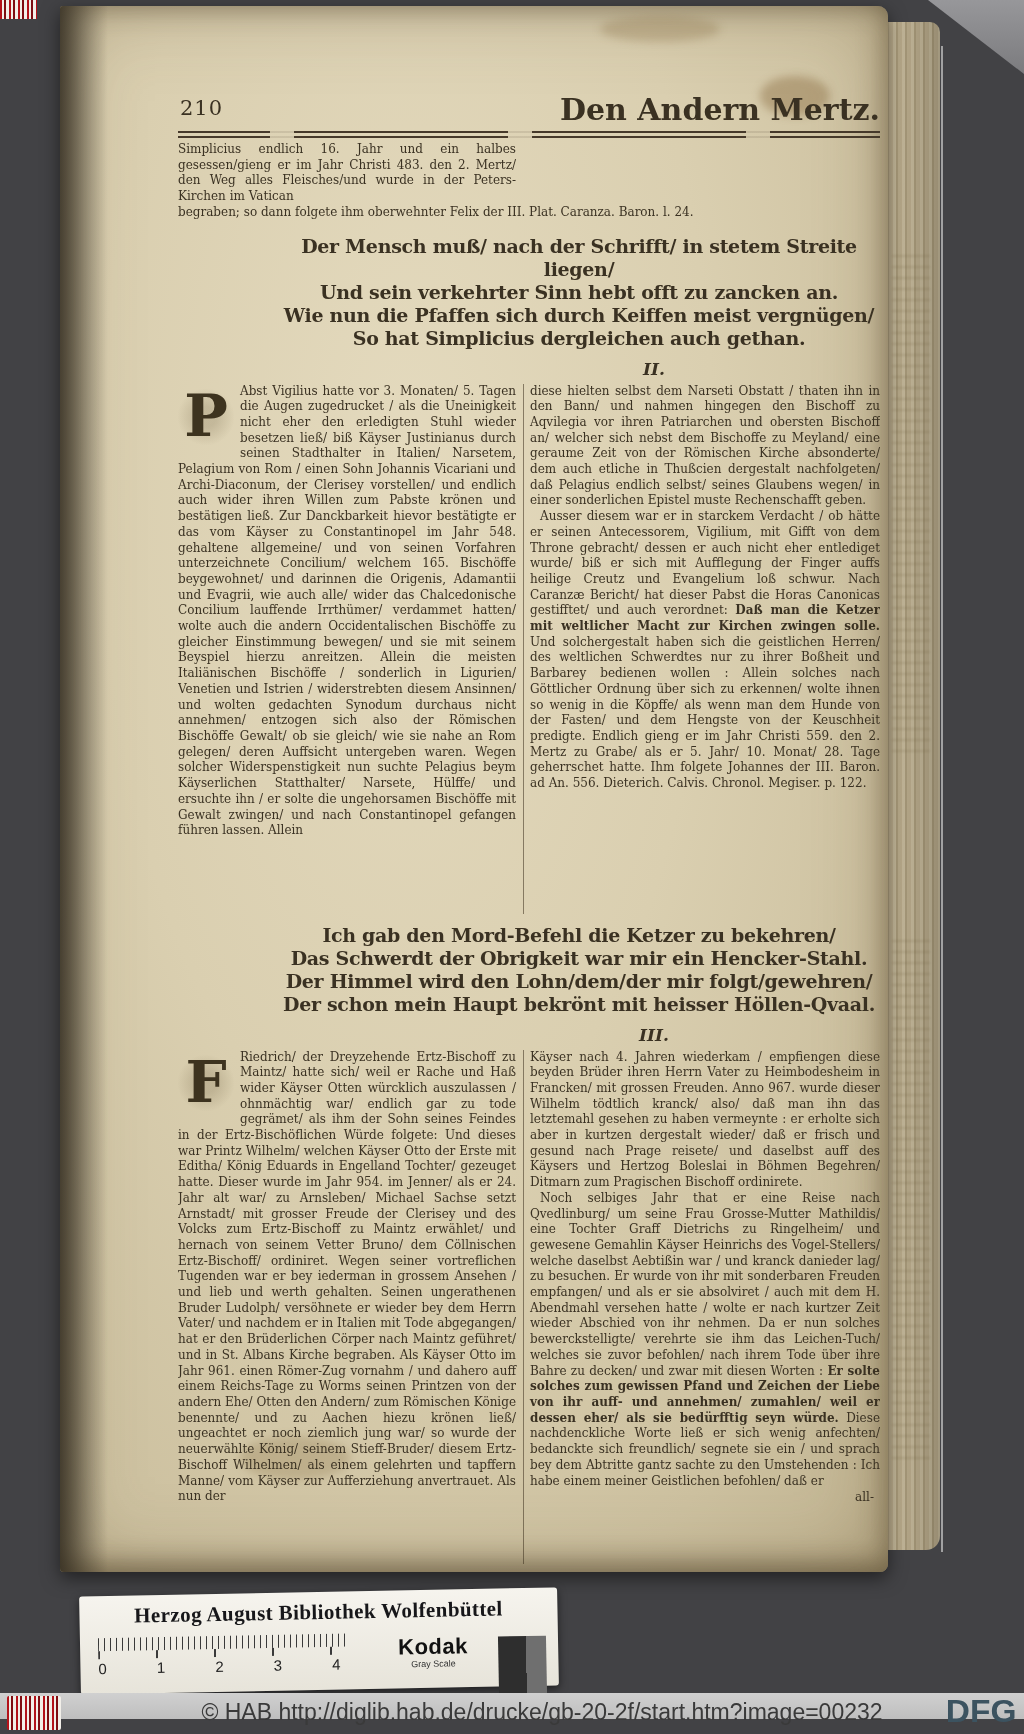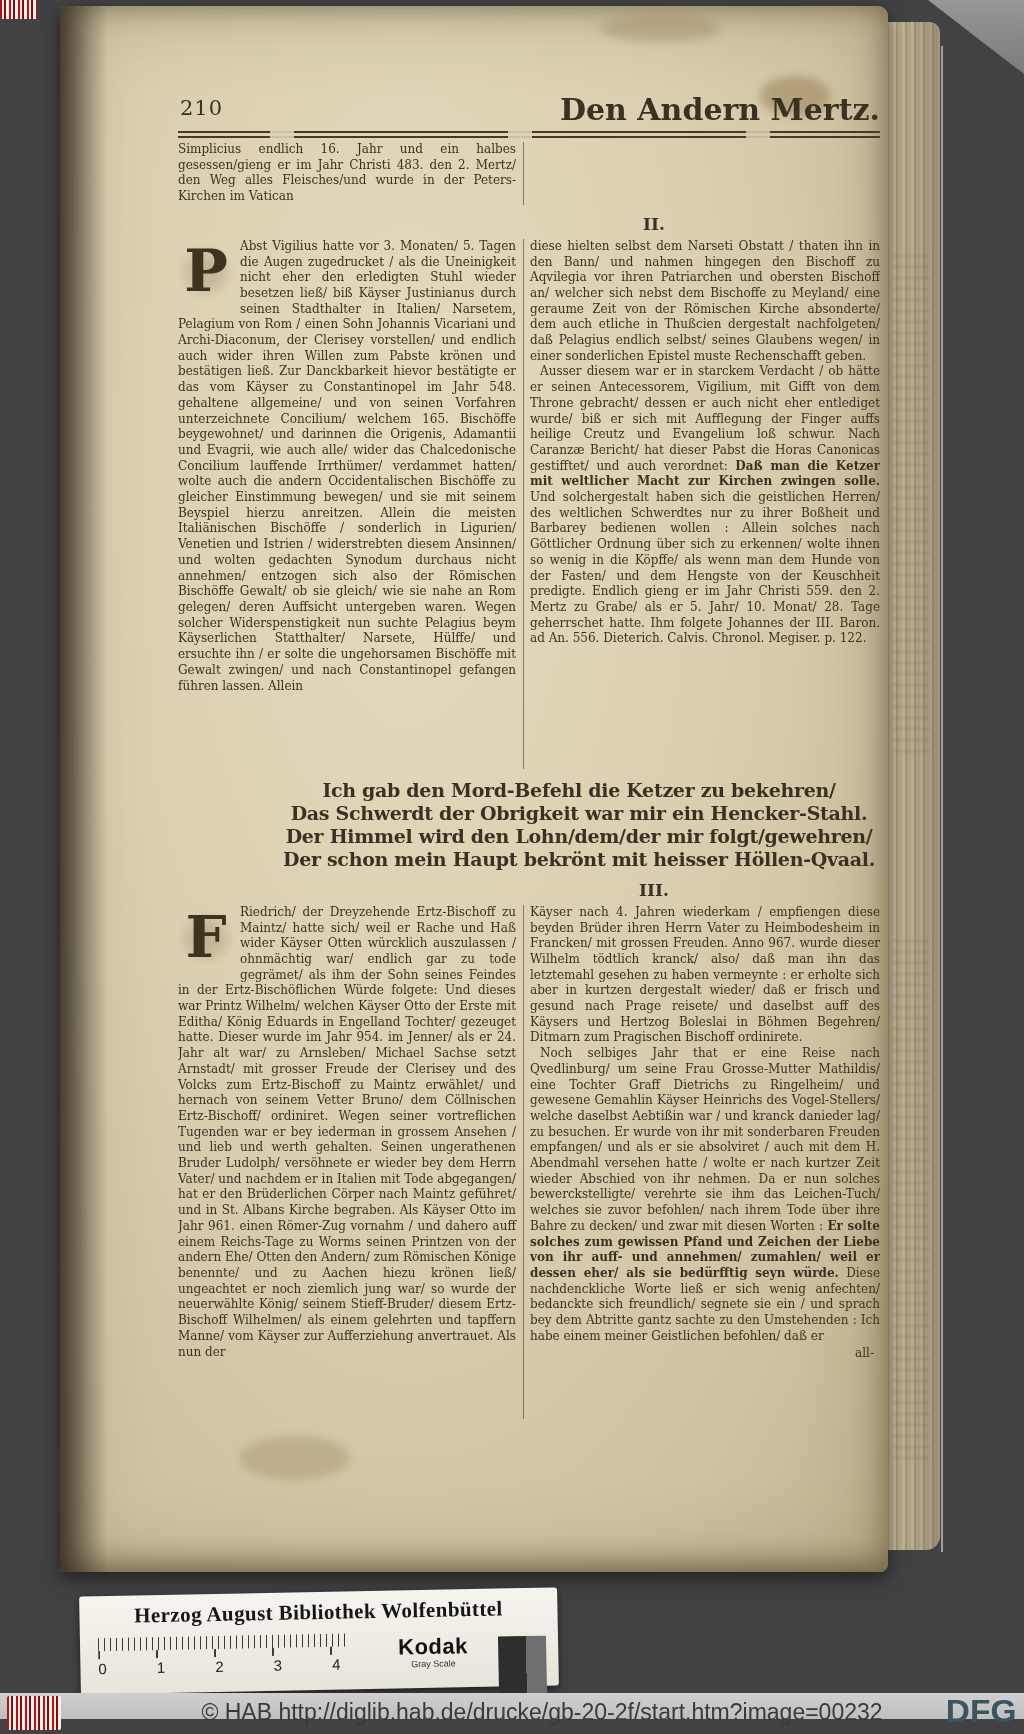--- a/index.html
+++ b/index.html
@@ -31,26 +31,26 @@
         font-size:30px;font-weight:bold;padding-left:250px;white-space:nowrap;}
   .rule{height:2px;margin-top:3px;
         background:repeating-linear-gradient(90deg,#46392a 0 92px,rgba(70,57,42,.12) 92px 116px,#46392a 116px 238px);}
   .cols{display:flex;}
   .col-l{width:338px;}
   .divider{width:1px;background:rgba(60,48,30,.55);margin:0 6px 0 7px;}
   .col-r{flex:1;}
   .body-text{font-size:12px;line-height:15.7px;text-align:justify;}
   .body-text p{margin:0;}
   .body-text p + p{text-indent:10px;}
-  .intro{margin-top:4px;min-height:50px;}
+  .intro{margin-top:4px;min-height:50px;flex-direction:column;}
   .verse{text-align:center;font-weight:bold;font-size:19px;line-height:23px;
         letter-spacing:-.3px;white-space:pre-line;padding-left:100px;}
   .verse1{margin-top:14px;}
   .verse2{margin-top:10px;}
-  .sec-head{text-align:center;font-size:17px;font-weight:bold;margin-top:9px;padding-left:250px;}
+  .sec-head{text-align:center;font-size:17px;font-weight:bold;margin-top:9px;padding-left:250px;font-style:italic;}
   .section{position:relative;margin-top:5px;overflow:hidden;}
   .sec2{height:530px;}
   .sec3{height:514px;}
   .dropcap{float:left;width:56px;height:60px;margin:3px 6px 0 0;font-size:58px;line-height:58px;
         font-weight:bold;text-align:center;color:#3d331f;border-radius:8px;
         background:radial-gradient(circle,rgba(80,64,34,.18) 25%,rgba(80,64,34,0) 70%);}
   .b{font-weight:bold;}
   .catchword{text-align:right;font-size:12px;margin-top:1px;padding-right:6px;}
   
   .label{position:absolute;left:80px;top:1592px;width:478px;height:98px;border-radius:3px;
@@ -102,22 +102,27 @@
     <div class="head-row">
       <span class="pagenum">210</span>
       <span class="running-title">Den Andern Mertz.</span>
     </div>
     <div class="rule"></div>
     <div class="rule"></div>
 
     <div class="cols intro body-text">
       <div class="col-l">Simplicius endlich 16. Jahr und ein halbes gesessen/gieng er im Jahr Christi 483. den 2. Mertz/ den Weg alles Fleisches/und wurde in der Peters-Kirchen im Vatican</div>
       <div class="divider"></div>
+      <div class="col-r">begraben; so dann folgete ihm oberwehnter Felix der III. Plat. Caranza. Baron. l. 24.</div>
     </div>
 
+    <div class="verse verse1">Der Mensch muß/ nach der Schrifft/ in stetem Streite liegen/
+Und sein verkehrter Sinn hebt offt zu zancken an.
+Wie nun die Pfaffen sich durch Keiffen meist vergnügen/
+So hat Simplicius dergleichen auch gethan.</div>
 
     <div class="sec-head">II.</div>
 
     <div class="cols section sec2 body-text">
 
       <div class="col-l">
         <p><span class="dropcap">P</span><span>Abst Vigilius hatte vor 3. Monaten/ 5. Tagen die Augen zugedrucket / als die Uneinigkeit nicht eher den erledigten Stuhl wieder besetzen ließ/ biß Käyser Justinianus durch seinen Stadthalter in Italien/ Narsetem, Pelagium von Rom / einen Sohn Johannis Vicariani und Archi-Diaconum, der Clerisey vorstellen/ und endlich auch wider ihren Willen zum Pabste krönen und bestätigen ließ. Zur Danckbarkeit hievor bestätigte er das vom Käyser zu Constantinopel im Jahr 548. gehaltene allgemeine/ und von seinen Vorfahren unterzeichnete Concilium/ welchem 165. Bischöffe beygewohnet/ und darinnen die Origenis, Adamantii und Evagrii, wie auch alle/ wider das Chalcedonische Concilium lauffende Irrthümer/ verdammet hatten/ wolte auch die andern Occidentalischen Bischöffe zu gleicher Einstimmung bewegen/ und sie mit seinem Beyspiel hierzu anreitzen. Allein die meisten Italiänischen Bischöffe / sonderlich in Ligurien/ Venetien und Istrien / widerstrebten diesem Ansinnen/ und wolten gedachten Synodum durchaus nicht annehmen/ entzogen sich also der Römischen Bischöffe Gewalt/ ob sie gleich/ wie sie nahe an Rom gelegen/ deren Auffsicht untergeben waren. Wegen solcher Widerspenstigkeit nun suchte Pelagius beym Käyserlichen Statthalter/ Narsete, Hülffe/ und ersuchte ihn / er solte die ungehorsamen Bischöffe mit Gewalt zwingen/ und nach Constantinopel gefangen führen lassen. Allein</span></p>
       </div>
       <div class="divider"></div>
       <div class="col-r">

